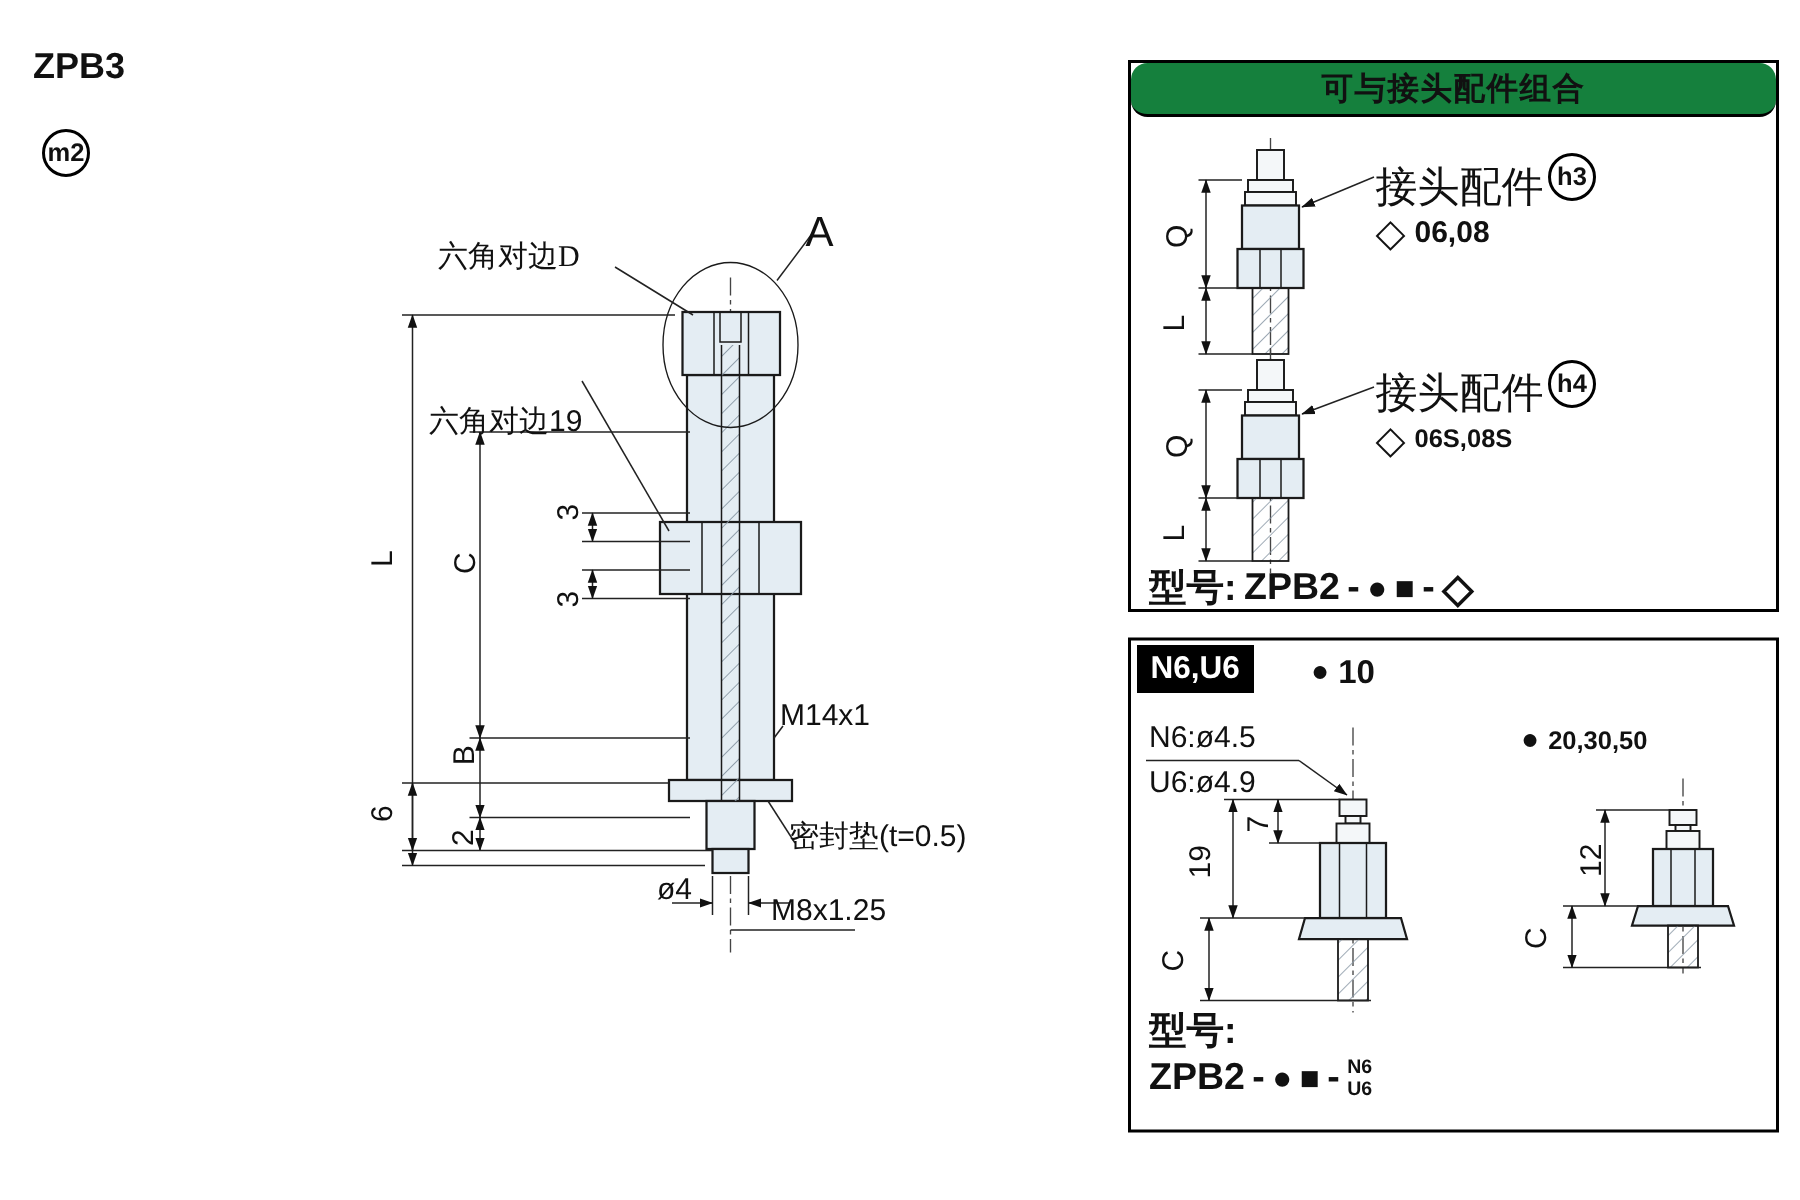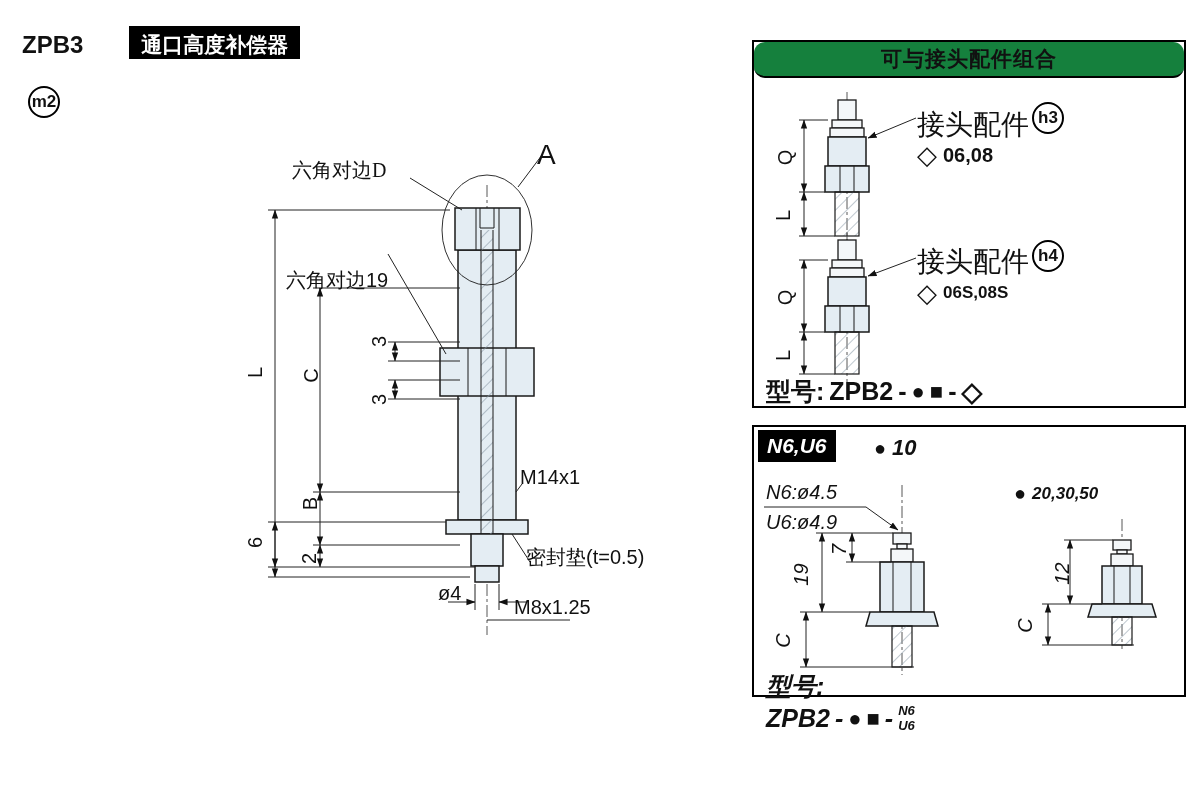--- a/index.html
+++ b/index.html
@@ -1,21 +1,21 @@
 <!DOCTYPE html>
 <html><head>
 <meta charset="utf-8">
 <style>
   * { margin:0; padding:0; box-sizing:border-box; }
   html,body { width:1200px; height:800px; }
   body {
     position:relative; background:#fff; color:#111;
     font-family:"Liberation Sans", sans-serif; overflow:hidden;
   }
-  .abs { position:absolute;gap:36px; }
+  .abs { position:absolute; }
   .lbl { position:absolute; font-size:20px; white-space:nowrap; color:#111; }
   .rot { transform:rotate(-90deg); transform-origin:center; }
   .big { font-size:28px; }
   .panel { position:absolute; border:2px solid #000; background:#fff; }
   .panel-header { height:36px; background:#15803d; border-bottom:2px solid #000;
     display:flex; align-items:center; justify-content:center;
     font-size:21px; font-weight:bold; letter-spacing:1px;border-radius:11px; }
   .badge-circle { position:absolute; border:2px solid #000; border-radius:50%;
     width:32px; height:32px; display:flex; align-items:center; justify-content:center;
     font-weight:bold; font-size:17px; background:#fff; }
@@ -32,21 +32,20 @@
   .wpart { fill:#f4f7f9; stroke:#1a1a1a; stroke-width:1.3; }
   .thin { fill:none; stroke:#1a1a1a; stroke-width:1; }
   .dim { fill:none; stroke:#222; stroke-width:1; }
   .cl { fill:none; stroke:#444; stroke-width:0.9; stroke-dasharray:12 3 3 3; }
 </style>
 </head>
 <body>
 
 <div class="abs" style="left:22px; top:26px; display:flex; align-items:flex-start;">
   <div style="font-size:24px; font-weight:bold; padding:5px 10px 0 0;">ZPB3</div>
-  <div style="background:#000; color:#fff; font-size:21px; font-weight:bold; padding:5px 12px; height:33px;">通口高度补偿器</div>
 </div>
 
 <div class="badge-circle" style="left:28px; top:86px; border-width:2.5px;">m2</div>
 
 <svg class="lines" style="left:130px; top:130px;" width="620" height="560" viewBox="0 0 620 560">
   <defs>
     <marker id="arrM" viewBox="0 0 10 10" refX="9.5" refY="5" markerWidth="9" markerHeight="9" orient="auto-start-reverse">
       <path d="M0,1.5 L10,5 L0,8.5 z" fill="#111"></path>
     </marker>
     <pattern id="thrM" width="9" height="9" patternUnits="userSpaceOnUse" patternTransform="rotate(45)">
@@ -207,21 +206,21 @@
     <span>型号:</span>
     <span>ZPB2</span>
     <span>-</span>
     <span class="dot">●</span>
     <span class="sq">■</span>
     <span>-</span>
     <span class="dia">◇</span>
   </div>
 </div>
 
-<div class="panel" style="left:752px; top:425px; width:434px; height:272px;font-style:italic;">
+<div class="panel" style="left:752px; top:425px; width:434px; height:330px;">
 
   <svg class="lines" style="left:0; top:0;" width="430" height="326" viewBox="0 0 430 326">
     <defs>
       <marker id="arrN" viewBox="0 0 10 10" refX="9.5" refY="5" markerWidth="9" markerHeight="9" orient="auto-start-reverse">
         <path d="M0,1.5 L10,5 L0,8.5 z" fill="#111"></path>
       </marker>
       <pattern id="thrN" width="8" height="8" patternUnits="userSpaceOnUse" patternTransform="rotate(45)">
         <line x1="0" y1="0" x2="0" y2="8" stroke="#8a99a6" stroke-width="1.1"></line>
       </pattern>
     </defs>

